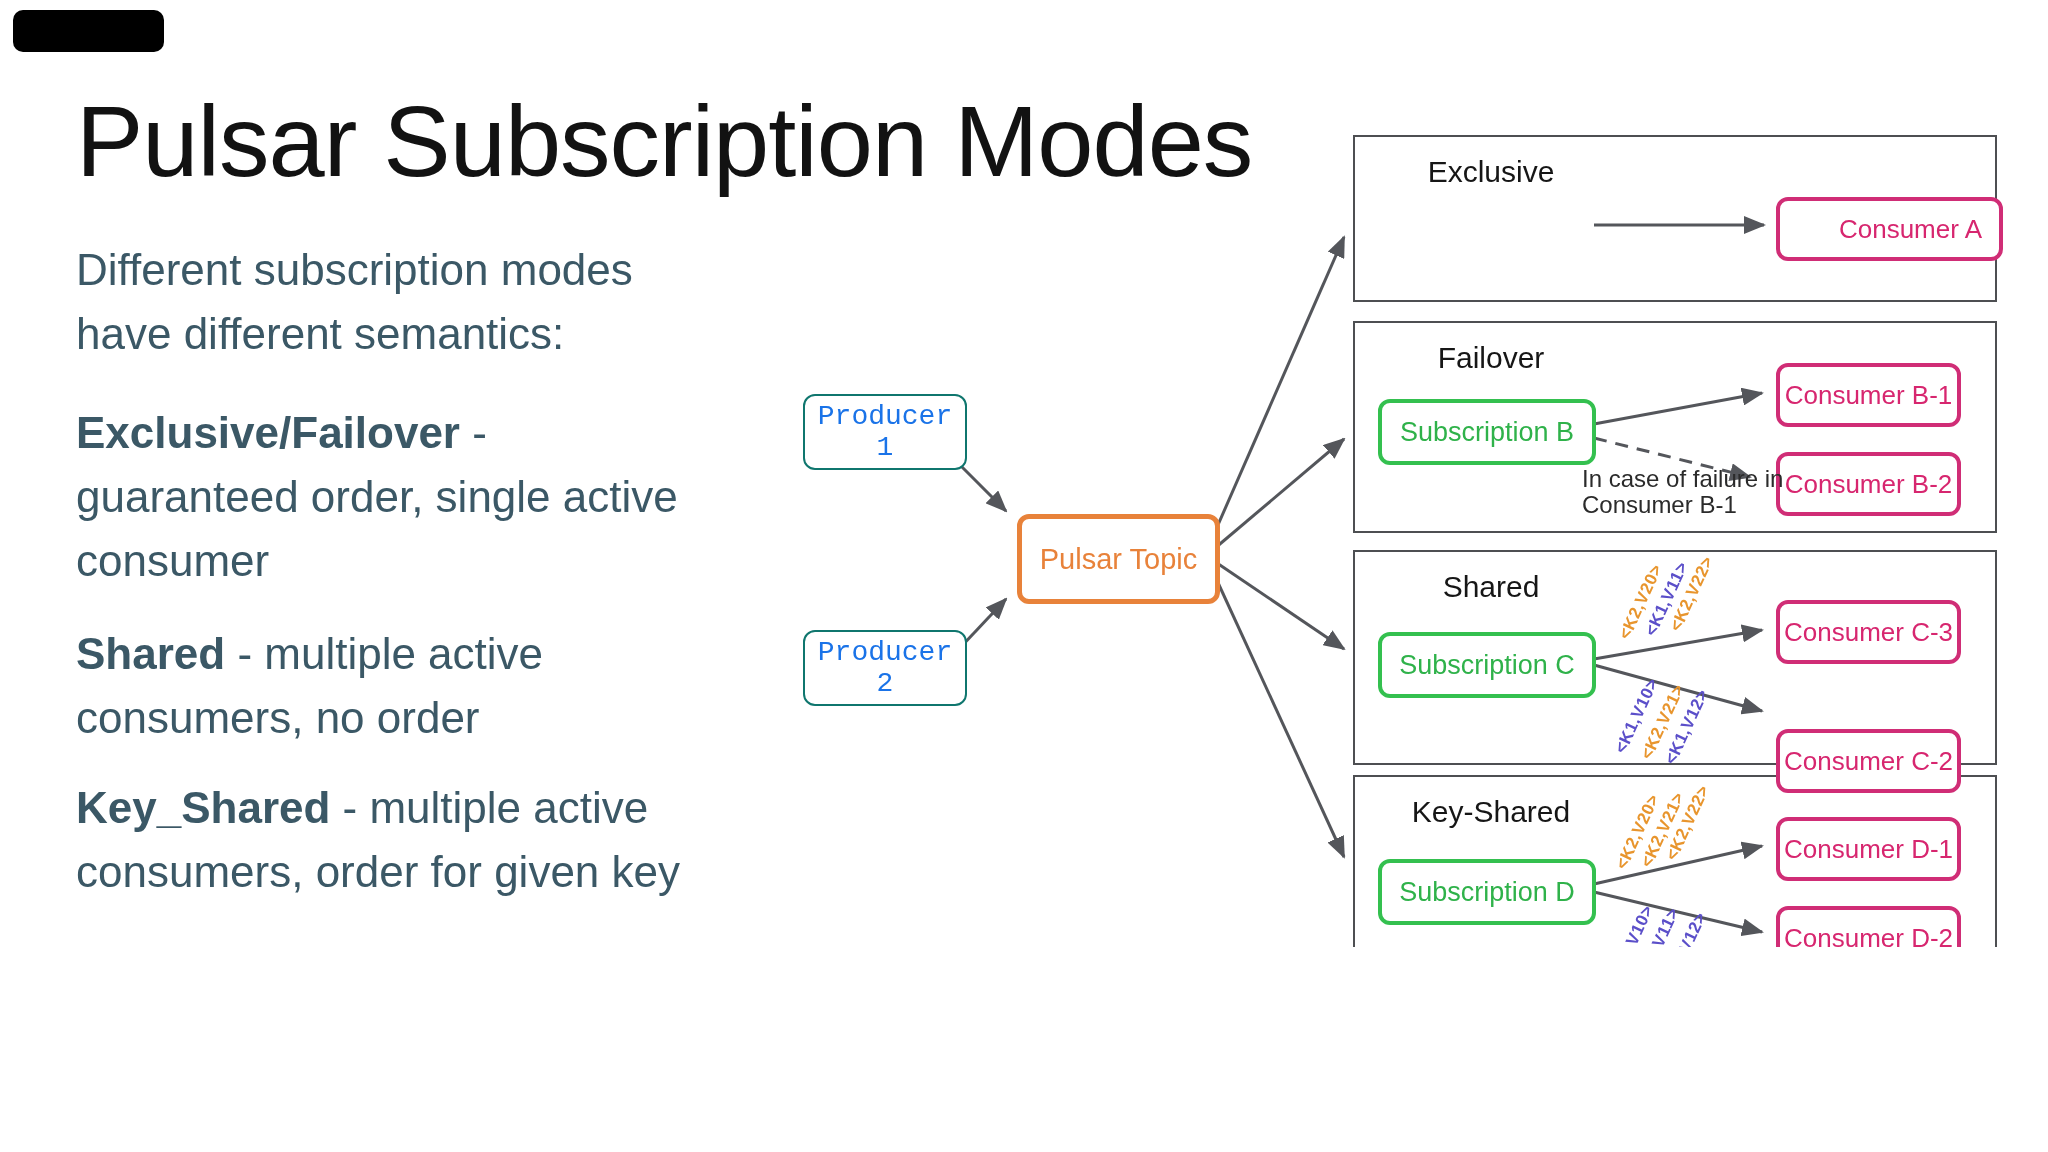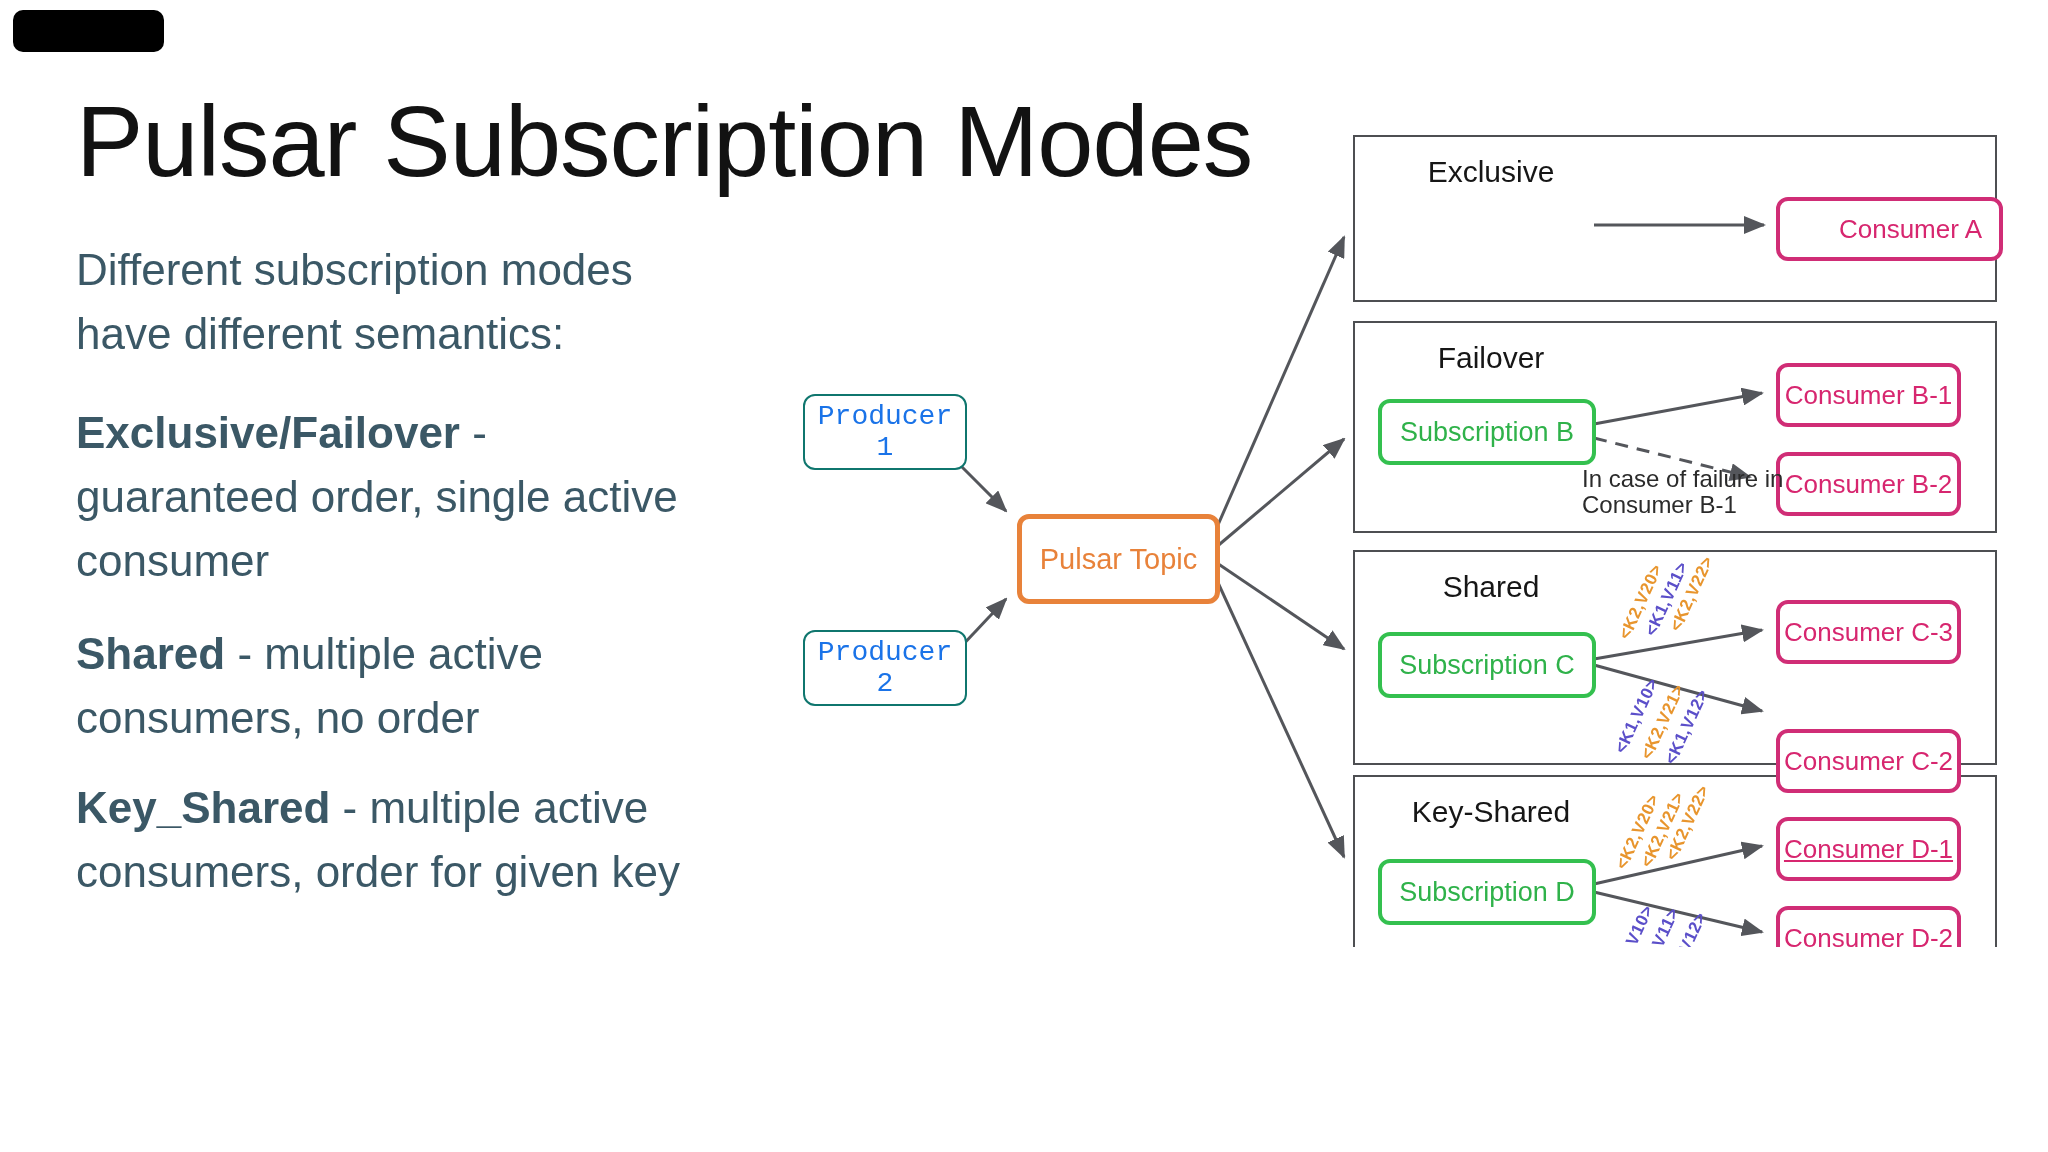--- a/index.html
+++ b/index.html
@@ -92,21 +92,21 @@
 
   <div class="node green" style="left:1378px;top:399px;">Subscription B</div>
   <div class="node green" style="left:1378px;top:632px;">Subscription C</div>
   <div class="node green" style="left:1378px;top:859px;">Subscription D</div>
 
   <div class="node pink" style="left:1776px;top:197px;padding-left:42px;">Consumer A</div>
   <div class="node pink" style="left:1776px;top:363px;">Consumer B-1</div>
   <div class="node pink" style="left:1776px;top:452px;">Consumer B-2</div>
   <div class="node pink" style="left:1776px;top:600px;">Consumer C-3</div>
   <div class="node pink" style="left:1776px;top:686px;margin-top:43px;">Consumer C-2</div>
-  <div class="node pink" style="left:1776px;top:817px;text-decoration:underline;">Consumer D-1</div>
+  <div class="node pink" style="left:1776px;top:817px;">Consumer D-1</div>
   <div class="node pink" style="left:1776px;top:906px;">Consumer D-2</div>
 
   <div class="note">In case of failure in
 Consumer B-1</div>
 
   <div class="kv" style="left:1641px;top:602px;" data-color="orange">&lt;K2,V20&gt;</div>
   <div class="kv" style="left:1667px;top:599px;" data-color="purple">&lt;K1,V11&gt;</div>
   <div class="kv" style="left:1692px;top:594px;" data-color="orange">&lt;K2,V22&gt;</div>
   <div class="kv" style="left:1637px;top:716px;" data-color="purple">&lt;K1,V10&gt;</div>
   <div class="kv" style="left:1663px;top:722px;" data-color="orange">&lt;K2,V21&gt;</div>

